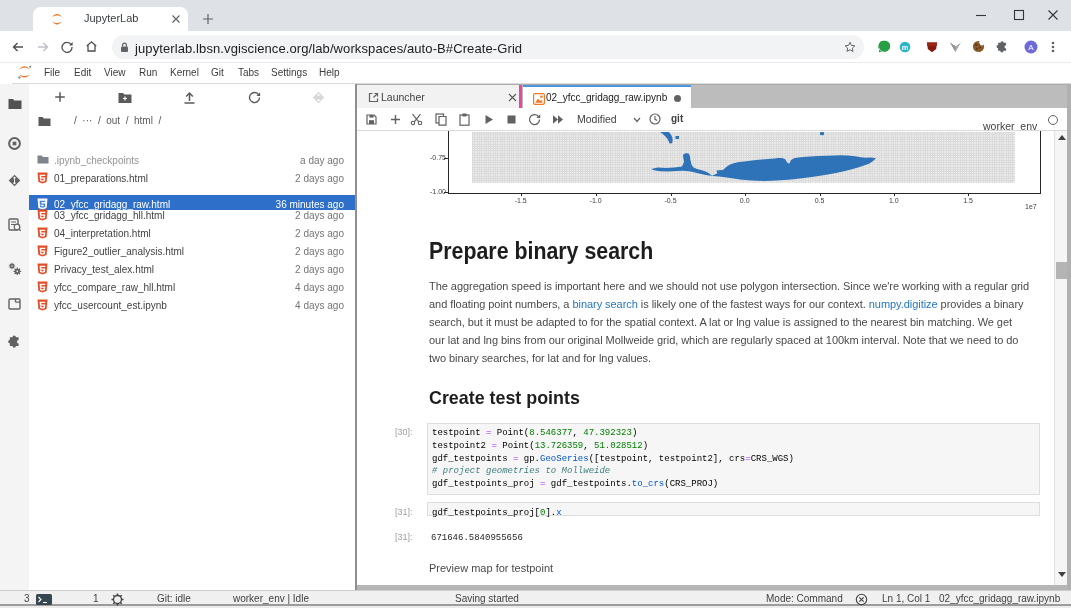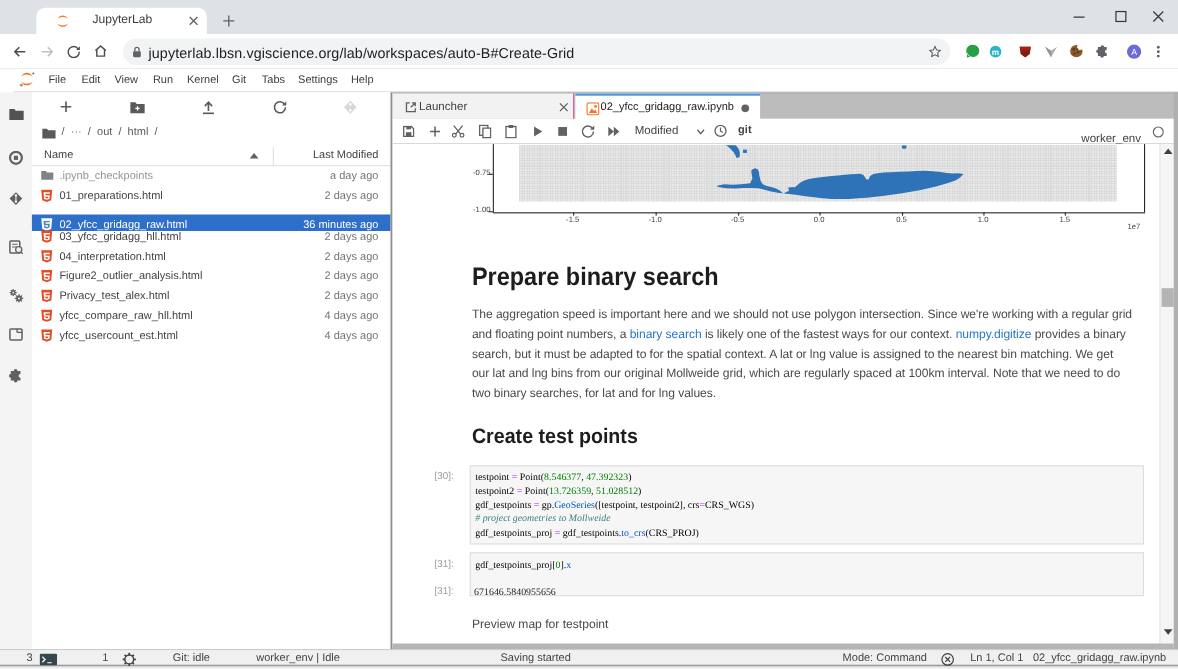--- a/index.html
+++ b/index.html
@@ -24,35 +24,35 @@
 
 .fbrow{position:absolute;left:0;width:326px;height:18px;font-size:10px;color:#424242}
 .fbrow .nm{position:absolute;left:25px;top:4px;white-space:nowrap}
 .fbrow svg{position:absolute;left:8px;top:3px}
 .fbrow .tm{position:absolute;right:11px;top:4px;color:#757575}
 .fbrow.sel{background:#2e6fc9;color:#fff}
 .fbrow.sel .tm{color:#fff}
 .fbrow.dim .nm{color:#949494}
 
 #dtabs{left:0;top:0;width:714px;height:24px;background:#bcbcbc;border-top:1px solid #ababab}
-#ltab{position:absolute;left:0;top:0;width:165px;height:24px;background:#f2f2f2;border-right:1px solid #ec4899;border-bottom:1px solid #c6c6c6;font-size:10.5px;color:#424242}
+#ltab{position:absolute;left:0;top:0;width:165px;height:24px;background:#f2f2f2;border-right:3px solid #ec4899;border-bottom:1px solid #c6c6c6;font-size:10.5px;color:#424242}
 #ntab{position:absolute;left:166px;top:0;width:168px;height:24px;background:#fff;border-top:2px solid #4d94e0;color:#1a1a1a}
 #dtool{left:0;top:24px;width:714px;height:23px;background:#fff;border-bottom:1px solid #d9d9d9}
 #content{left:0;top:47px;width:697px;height:454px;background:#fff;overflow:hidden}
 
 #vsb{left:697px;top:47px;width:13px;height:454px;background:#f5f5f5;border-left:1px solid #e3e3e3}
 #vthumb{position:absolute;left:1px;top:131px;width:11px;height:17px;background:#b4b4b4}
 #redge{left:1067px;top:84px;width:4px;height:507px;background:#b0b0b0}
 #hband{left:357px;top:585px;width:710px;height:5px;background:#b5b5b5}
 
 #status{left:0;top:590px;width:1071px;height:14px;background:#f0f0f0;border-top:1px solid #cccccc;font-size:10px;color:#424242}
 .st{position:absolute;top:2px;white-space:nowrap}
 .xt{position:absolute;top:62px;width:1px;height:3px;background:#262626}
 .xl{position:absolute;top:66px;width:30px;text-align:center;font-size:7px;color:#3c3c3c}
-.code{font-family:Liberation Serif, serif;font-size:9px;line-height:12.75px;white-space:pre;color:#000}
+.code{font-family:Liberation Mono, monospace;font-size:9px;line-height:12.75px;white-space:pre;color:#000}
 .prompt{position:absolute;font-family:Liberation Sans, sans-serif;font-size:9px;color:#9e9e9e}
 .cellbox{position:absolute;left:70px;width:613px;background:#f6f6f6;border:1px solid #dedede}
 .grn{color:#008000}.pur{color:#aa22ff}.blu{color:#0055cc}.cmt{color:#408080;font-style:italic}
 #para{position:absolute;left:72px;top:147px;font-size:11px;line-height:17.9px;color:#4a4a4a;white-space:nowrap;letter-spacing:-0.05px}
 #para a{color:#2576c9;text-decoration:none}
 </style>
 </head>
 <body>
 
 <div class="a" id="tabbar"></div>
@@ -218,27 +218,21 @@
 <svg class="a" style="left:283px;top:7px" width="13" height="13" viewBox="0 0 13 13">
         <rect x="2.4" y="2.4" width="8.2" height="8.2" transform="rotate(45 6.5 6.5)" fill="#d8d8d8"></rect>
         <circle cx="6.5" cy="3.8" r="1.1" fill="#fff"></circle>
         <circle cx="6.5" cy="9.2" r="1.1" fill="#fff"></circle>
       </svg>
 </div>
   <div id="crumb" class="a" style="left:0;top:27px;width:326px;height:21px;font-size:10px;color:#5a5a5a">
 <svg class="a" style="left:9px;top:5px" width="13" height="11" viewBox="0 0 13 11">
         <path d="M0.5 1 h4.2 l1.1 1.5 h6.7 v7.5 h-12z" fill="#5a5a5a"></path>
       </svg>
-    <span class="a" style="left:27px;top:4px">/&nbsp;&nbsp;···&nbsp;&nbsp;/&nbsp; out &nbsp;/&nbsp; html &nbsp;/</span>
-  </div>
-  <div id="fbhead" class="a" style="left:0;top:48px;width:326px;height:19px;border-bottom:1px solid #e0e0e0;font-size:10px;color:#424242">
-    <span class="a" style="left:11px;top:4px">Name</span>
-    <span class="a" style="right:11px;top:4px">Last Modified</span>
-    <div class="a" style="left:198px;top:7px;width:0;height:0;border-left:4.5px solid transparent;border-right:4.5px solid transparent;border-bottom:5.5px solid #616161"></div>
-    <div class="a" style="left:219px;top:2px;width:1px;height:16px;background:#e0e0e0"></div>
+    <span class="a" style="left:45px;top:4px">/&nbsp;&nbsp;···&nbsp;&nbsp;/&nbsp; out &nbsp;/&nbsp; html &nbsp;/</span>
   </div>
   <div id="fbrows" class="a" style="left:0;top:67px;width:326px">
     <div class="fbrow dim" style="top:0">
         <svg width="12" height="11" viewBox="0 0 12 11">
           <path d="M0.5 1.5h4.2l1.1 1.4h5.7v6.6h-11z" fill="#7f848a"></path>
         </svg>
         <span class="nm">.ipynb_checkpoints</span>
         <span class="tm">a day ago</span>
       </div>
     <div class="fbrow" style="top:18px">
@@ -295,21 +289,21 @@
           <path d="M2.6 2.8h5.8l-0.2 1.3H4.3l0.1 1.4h3.9l-0.35 3.4-2.45 0.8-2.45-0.8-0.15-1.7h1.35l0.1 0.9 1.15 0.33 1.15-0.33 0.12-1.3H2.9z" fill="#fff"></path>
         </svg>
         <span class="nm">yfcc_compare_raw_hll.html</span>
         <span class="tm">4 days ago</span>
       </div>
     <div class="fbrow" style="top:145px">
         <svg width="11" height="12" viewBox="0 0 11 12">
           <path d="M0.5 0.5h10l-0.9 9.6L5.5 11.6 1.4 10.1z" fill="#e44d26"></path>
           <path d="M2.6 2.8h5.8l-0.2 1.3H4.3l0.1 1.4h3.9l-0.35 3.4-2.45 0.8-2.45-0.8-0.15-1.7h1.35l0.1 0.9 1.15 0.33 1.15-0.33 0.12-1.3H2.9z" fill="#fff"></path>
         </svg>
-        <span class="nm">yfcc_usercount_est.html</span>
+        <span class="nm">yfcc_usercount_est.ipynb</span>
         <span class="tm">4 days ago</span>
       </div>
   </div>
 </div>
 <div class="a" id="splitter"></div>
 <div class="a" id="dock">
   <div class="a" id="dtabs">
     <div id="ltab">
         <span class="a" style="left:24px;top:6px">Launcher</span>
 <svg class="a" style="left:11px;top:7px" width="11" height="11" viewBox="0 0 11 11">
@@ -421,21 +415,21 @@
     <span class="prompt" style="left:38px;top:296px">[30]:</span>
     <div class="cellbox" style="top:292px;height:72px;padding:3px 0 0 4px">
       <div class="code">testpoint <span class="pur">=</span> Point(<span class="grn">8.546377</span>, <span class="grn">47.392323</span>)
 testpoint2 <span class="pur">=</span> Point(<span class="grn">13.726359</span>, <span class="grn">51.028512</span>)
 gdf_testpoints <span class="pur">=</span> gp.<span class="blu">GeoSeries</span>([testpoint, testpoint2], crs<span class="pur">=</span>CRS_WGS)
 <span class="cmt"># project geometries to Mollweide</span>
 gdf_testpoints_proj <span class="pur">=</span> gdf_testpoints.<span class="blu">to_crs</span>(CRS_PROJ)</div>
     </div>
 
     <span class="prompt" style="left:38px;top:376px">[31]:</span>
-    <div class="cellbox" style="top:371px;height:40px;padding:4px 0 0 4px">
+    <div class="cellbox" style="top:371px;height:14px;padding:4px 0 0 4px">
       <div class="code">gdf_testpoints_proj[<span class="grn">0</span>].<span class="blu">x</span></div>
     </div>
 
     <span class="prompt" style="left:38px;top:401px">[31]:</span>
     <div class="a code" style="left:74px;top:401px;color:#262626">671646.5840955656</div>
     <div class="a" style="left:72px;top:431px;font-size:11px;color:#4a4a4a">Preview map for testpoint</div>
   </div>
   <div class="a" id="vsb">
       <div id="vthumb"></div>
 <div class="a" style="left:3px;top:4px;width:0;height:0;border-left:4px solid transparent;border-right:4px solid transparent;border-bottom:5px solid #404040"></div>

